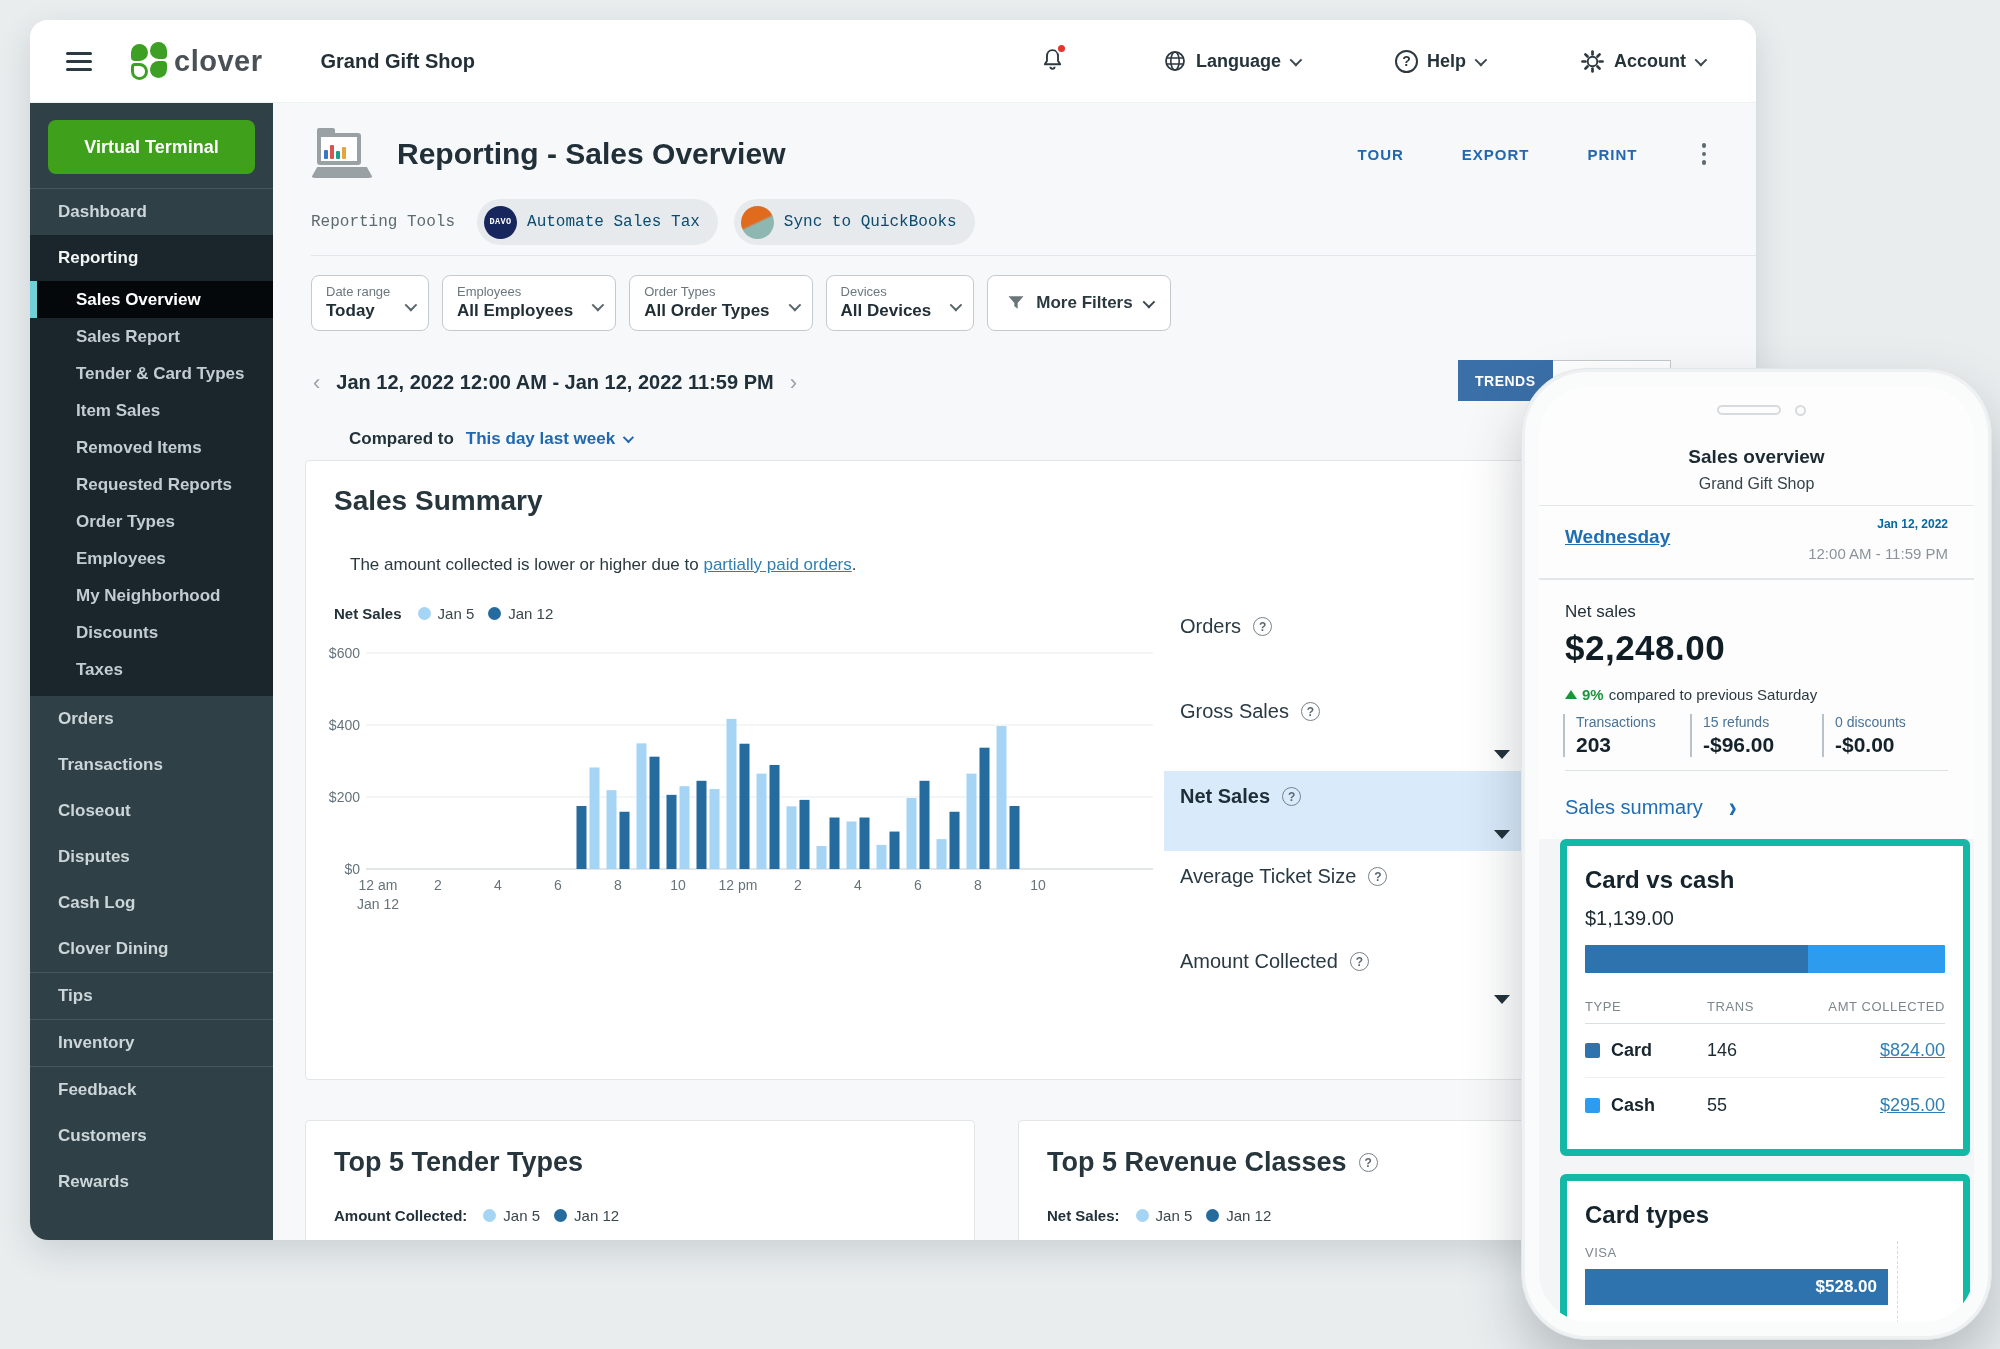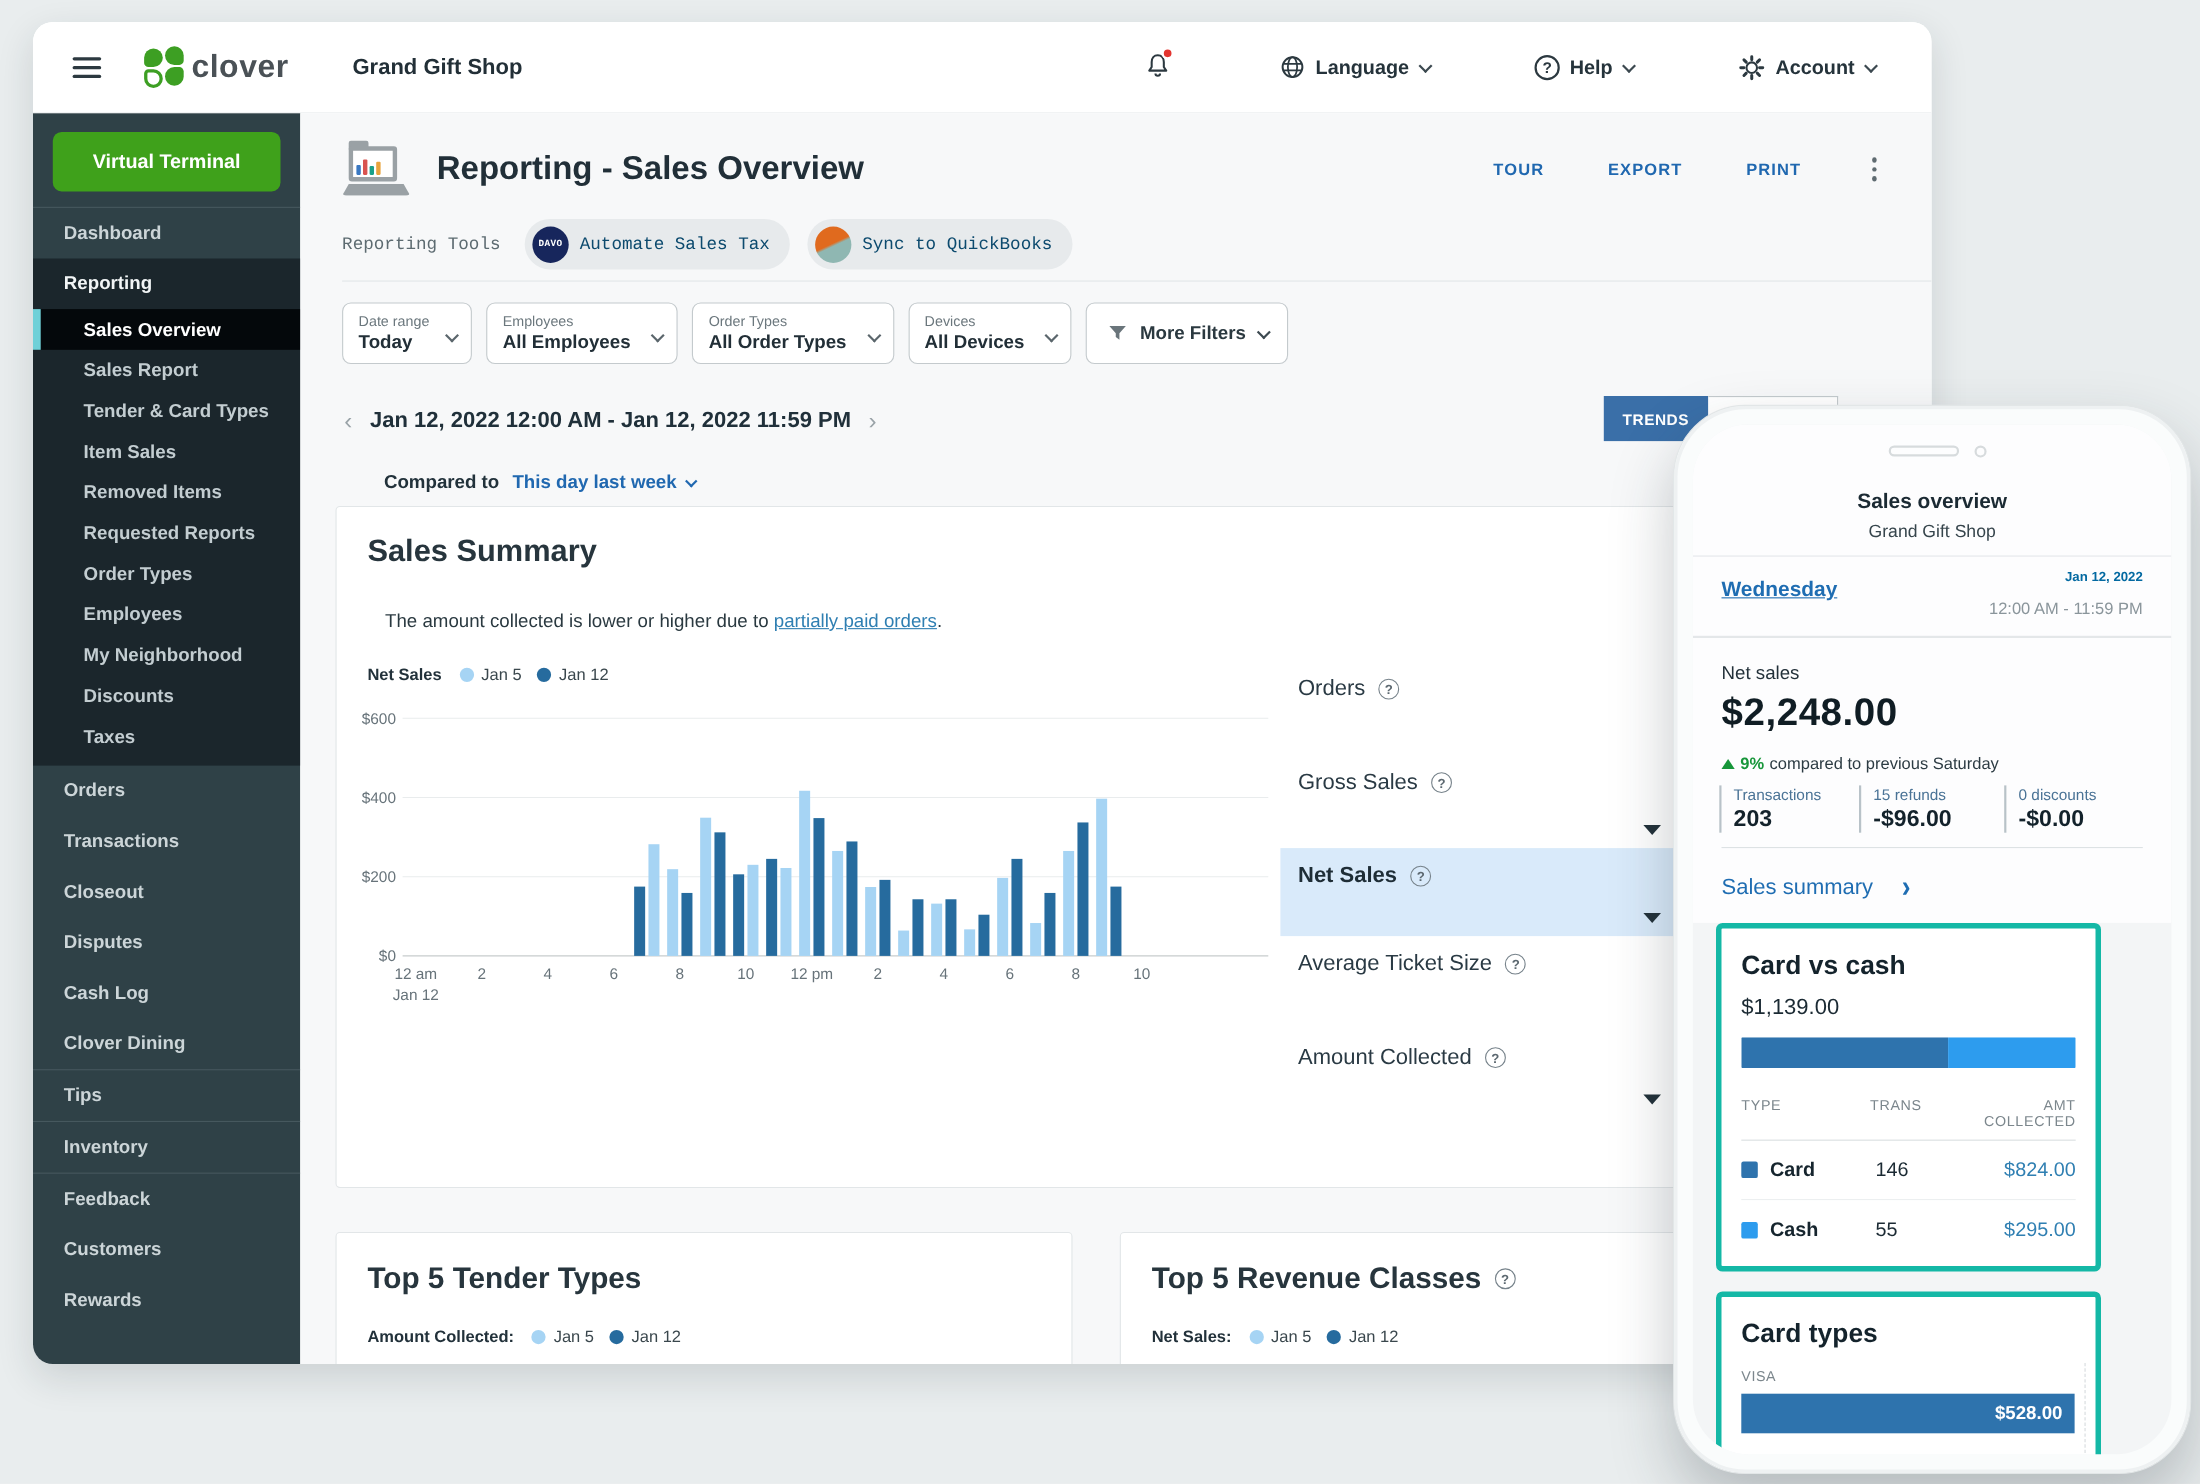--- a/index.html
+++ b/index.html
@@ -148,35 +148,35 @@
   .tri-up { width:0; height:0; border-left:6px solid transparent; border-right:6px solid transparent; border-bottom:9px solid #17963a; display:inline-block; }
   .delta-pct { color:#17963a; font-weight:bold; }
   .ph-stats { position:absolute; left:24px; top:328px; right:16px; display:flex; }
   .ph-stat { border-left:2.5px solid #b8c2c8; padding-left:11px; }
   .ph-stat .sl { font-size:14px; color:#4a7396; }
   .ph-stat .sv { font-size:21px; font-weight:bold; color:#13222b; margin-top:3px; }
   .ph-stat.c1 { width:127px; } .ph-stat.c2 { width:132px; } .ph-stat.c3 { width:130px; }
   .ph-hr { position:absolute; left:26px; right:26px; top:384px; height:1px; background:#dde2e4; }
   .ph-sumlink { position:absolute; left:26px; top:407px; font-size:20px; color:#1f6db2; cursor:pointer; display:flex; align-items:center; gap:26px; }
   .ph-sumlink .arr { font-size:24px; font-weight:bold; transform:scaleY(1.2); }
-  .ph-card { position:absolute; left:21px; width:350px; background:#fff; border:5px solid #14b8a6; border-radius:6px; padding:20px 18px; }
+  .ph-card { position:absolute; left:21px; width:410px; background:#fff; border:7px solid #14b8a6; border-radius:6px; padding:20px 18px; }
   .cvc { top:453px; height:317px; }
   .cvc-title { font-size:24px; font-weight:bold; color:#14232c; }
   .cvc-total { font-size:20px; color:#1b2a33; margin-top:13px; }
   .cvc-bar { margin-top:15px; height:28px; display:flex; border-radius:1px; overflow:hidden; }
   .cvc-bar .seg1 { background:#2e73ad; } .cvc-bar .seg2 { background:#2d9cee; flex:1; }
   .cvc-head { margin-top:26px; display:flex; font-size:13px; color:#7c878d; letter-spacing:.6px;
               border-bottom:1px solid #d9dee0; padding-bottom:9px; }
   .cvc-head .h1 { width:122px; } .cvc-head .h2 { width:108px; } .cvc-head .h3 { flex:1; text-align:right; }
   .cvc-row { display:flex; align-items:center; height:54px; border-bottom:1px solid #eceff0; }
   .cvc-row:last-child { border-bottom:none; }
   .swatch { width:15px; height:15px; border-radius:2px; margin-right:11px; flex:none; }
   .cvc-type { width:96px; font-size:18px; font-weight:bold; color:#16252e; }
   .cvc-trans { width:108px; font-size:18px; color:#1b2a33; }
-  .cvc-amt { flex:1; text-align:right; font-size:18px; color:#2f7fb2; cursor:pointer; }
+  .cvc-amt { flex:1; text-align:right; font-size:18px; color:#2f7fb2; text-decoration:underline; cursor:pointer; }
   .types { top:788px; height:240px; }
   .types-label { font-size:13px; color:#7c878d; margin-top:16px; letter-spacing:.5px; }
   .types-bar { margin-top:9px; height:36px; width:303px; background:#2e73ad; color:#fff; font-size:17px; font-weight:bold;
                display:flex; align-items:center; justify-content:flex-end; padding-right:11px; position:relative; }
   .types-grid { position:absolute; left:330px; top:60px; bottom:14px; border-left:1px dashed #d6dbdd; width:0; }
 
   svg text { font-family:"Liberation Sans", sans-serif; }
 </style>
 </head>
 <body>

